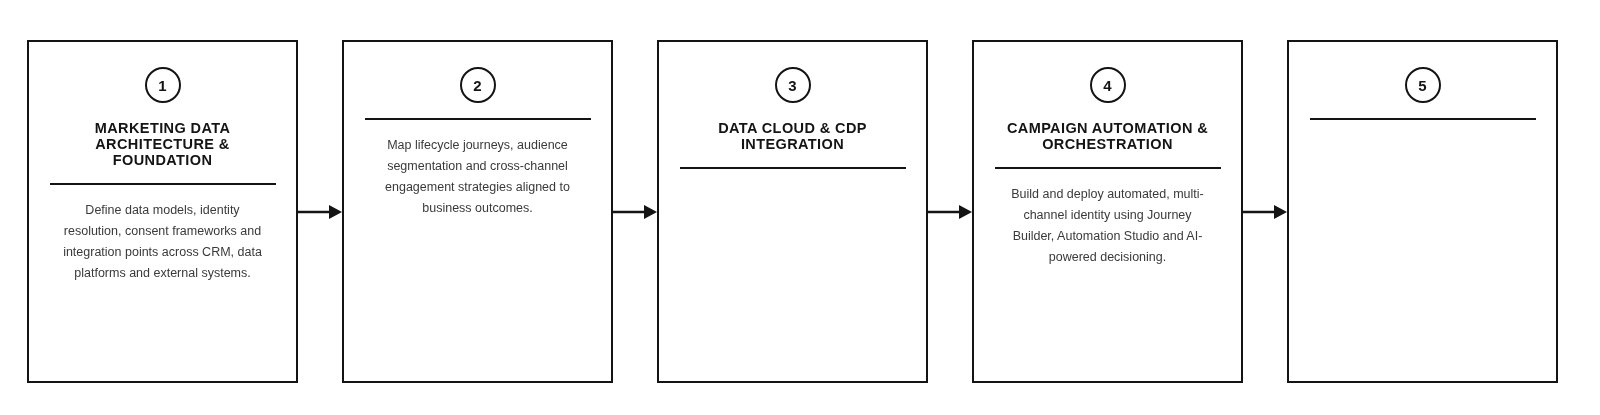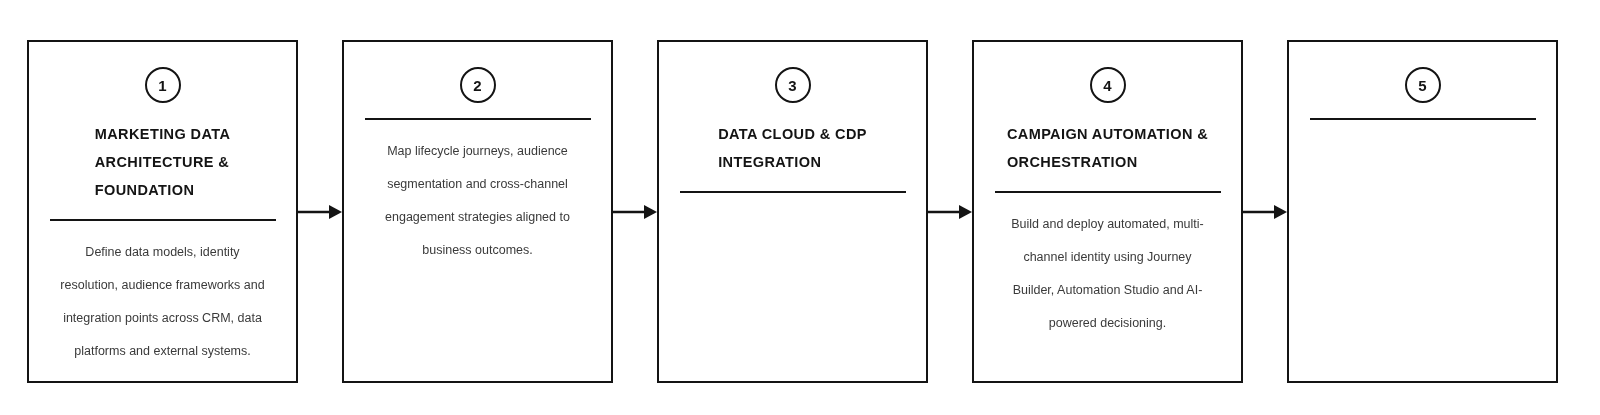--- a/index.html
+++ b/index.html
@@ -41,36 +41,37 @@
     display: flex;
     align-items: center;
     justify-content: center;
     font-size: 15px;
     font-weight: bold;
     color: var(--title-text, #141414);
   }
   .title {
     margin: 17px 0 0 0;
     font-size: 14.5px;
-    line-height: 28px;
+    line-height: 16px;
     font-weight: bold;
     letter-spacing: 0.4px;
+    text-align: center;
     white-space: pre-line;
     color: var(--title-text, #141414);
   }
   .divider {
     width: 226px;
     height: 0;
     border-top: 2px solid var(--border, #141414);
     margin-top: 15px;
   }
   .desc {
     margin: 15px 0 0 0;
     font-size: 12.5px;
-    line-height: 33px;
+    line-height: 21px;
     text-align: center;
     white-space: pre-line;
     color: var(--body-text, #3a3a3a);
   }
   .arrow {
     flex: none;
     width: 44px;
     display: flex;
     align-items: center;
     justify-content: center;
@@ -87,21 +88,21 @@
 
   <section class="step">
     <div class="badge">
       <span>1</span>
     </div>
     <h2 class="title">MARKETING DATA
 ARCHITECTURE &amp;
 FOUNDATION</h2>
     <div class="divider"></div>
     <p class="desc">Define data models, identity
-resolution, audience frameworks and
+resolution, consent frameworks and
 integration points across CRM, data
 platforms and external systems.</p>
   </section>
 
   <div class="arrow">
     <svg width="44" height="18" viewBox="0 0 44 18">
       <line x1="0" y1="9" x2="33" y2="9" stroke-width="2.4"></line>
       <polygon points="31,2 44,9 31,16"></polygon>
     </svg>
   </div>

